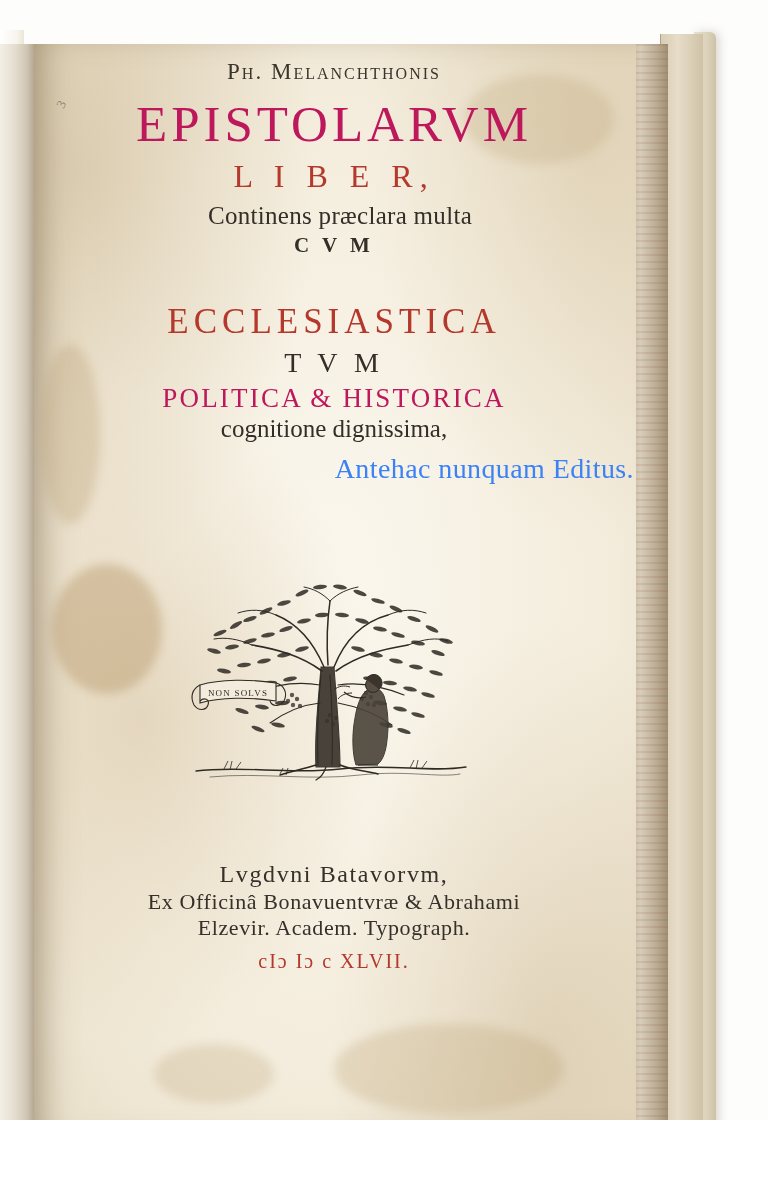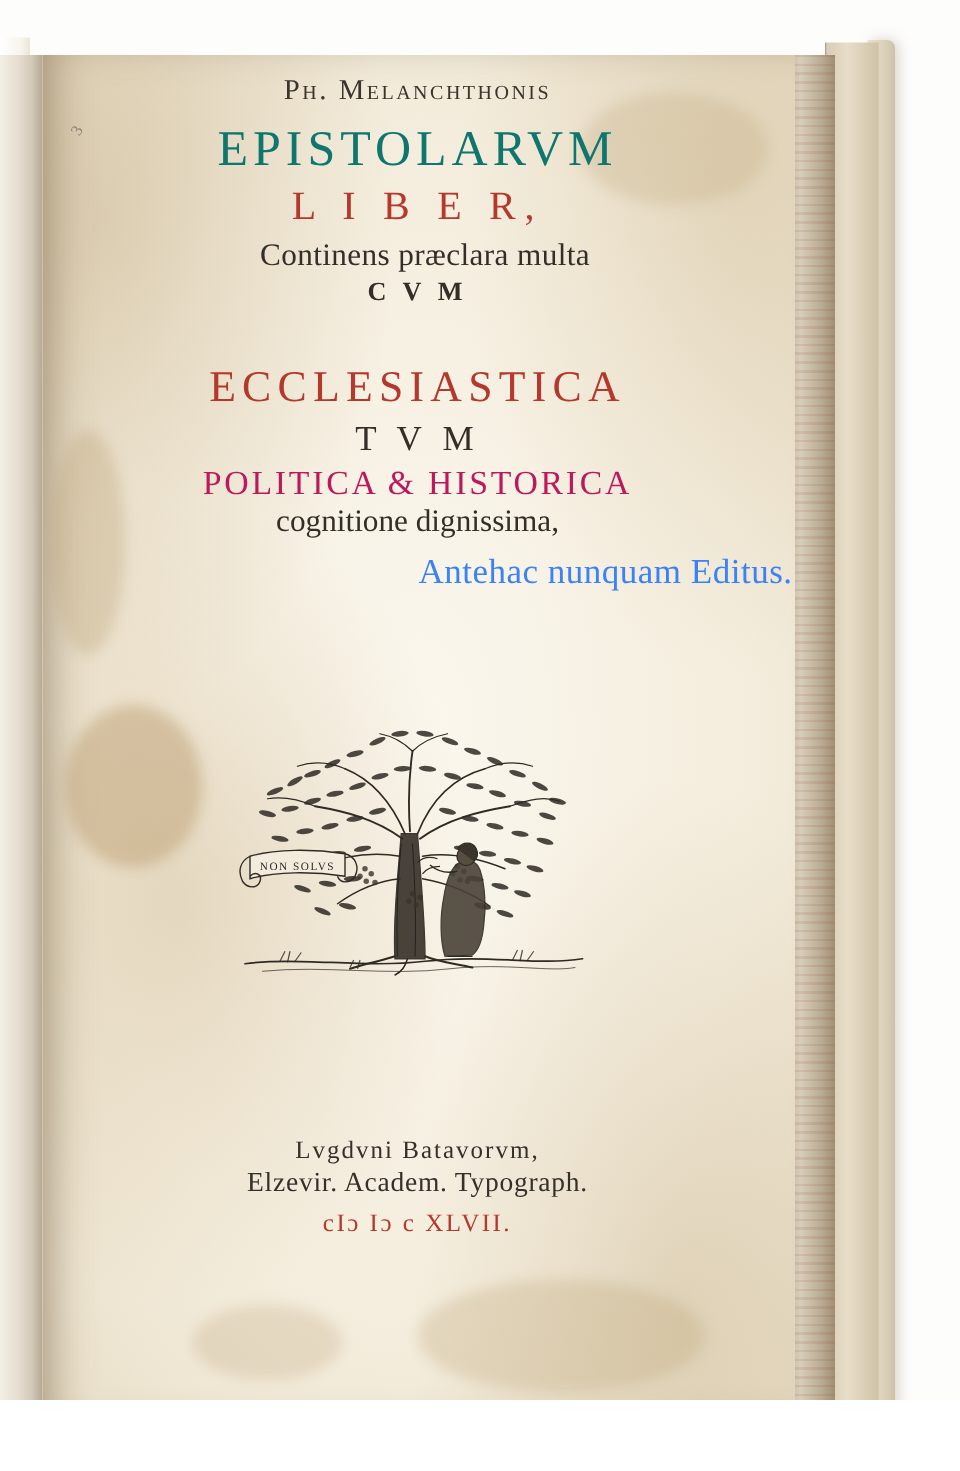--- a/index.html
+++ b/index.html
@@ -142,23 +142,23 @@
   .ln { margin: 0; line-height: 1.05; }
 
   .author {
     font-size: 23px;
     letter-spacing: 2.0px;
     color: #3a342c;
     margin-bottom: 14px;
     font-variant: small-caps;
   }
   .t-epist {
-    font-size: 40px;
+    font-size: 51px;
     letter-spacing: 4px;
-    color: #0f766e;
+    color: #be185d;
     margin-bottom: 8px;
   }
   .t-liber {
     font-size: 32px;
     letter-spacing: 7px;
     color: #b4382c;
     margin-bottom: 10px;
   }
   .t-continens {
     font-size: 25px;
@@ -217,21 +217,21 @@
 
   
   .imprint {
     position: absolute;
     left: 34px;
     top: 862px;
     width: 600px;
     text-align: center;
     color: #35302a;
   }
-  .imp1 { font-size: 20px; letter-spacing: 1.6px; margin-bottom: 3px; margin-top: 48px; }
+  .imp1 { font-size: 24px; letter-spacing: 1.6px; margin-bottom: 3px; }
   .imp2 { font-size: 22px; letter-spacing: 0.6px; margin-bottom: 3px; }
   .imp3 { font-size: 22px; letter-spacing: 0.6px; margin-bottom: 12px; }
   .impdate { font-size: 20px; letter-spacing: 2px; color: #b4382c; }
 
   
   .bottom-shadow {
     position:absolute; left:0; top:1120px; width:768px; height:57px;
     background: linear-gradient(to bottom, rgba(255,255,255,1), rgba(255,255,255,1));
   }
   .page-bottom-edge {
@@ -425,18 +425,19 @@
       <g stroke="#2e2a24" stroke-width="1" fill="none" opacity=".8">
         <path d="M44 194 l4 -8 M50 195 l2 -9 M56 194 l5 -7"></path>
         <path d="M230 193 l4 -8 M236 194 l2 -9 M242 193 l5 -7"></path>
         <path d="M100 199 l3 -6 M106 200 l2 -7"></path>
       </g>
     </svg>
   </div>
 
   <div class="imprint">
     <p class="ln imp1">Lvgdvni Batavorvm,</p>
+    <p class="ln imp2">Ex Officinâ Bonavuentvræ &amp; Abrahami</p>
     <p class="ln imp3">Elzevir. Academ. Typograph.</p>
     <p class="ln impdate">cIɔ Iɔ c XLVII.</p>
   </div>
 
   <div class="bottom-shadow"></div>
 </div>
 
 </body></html>

